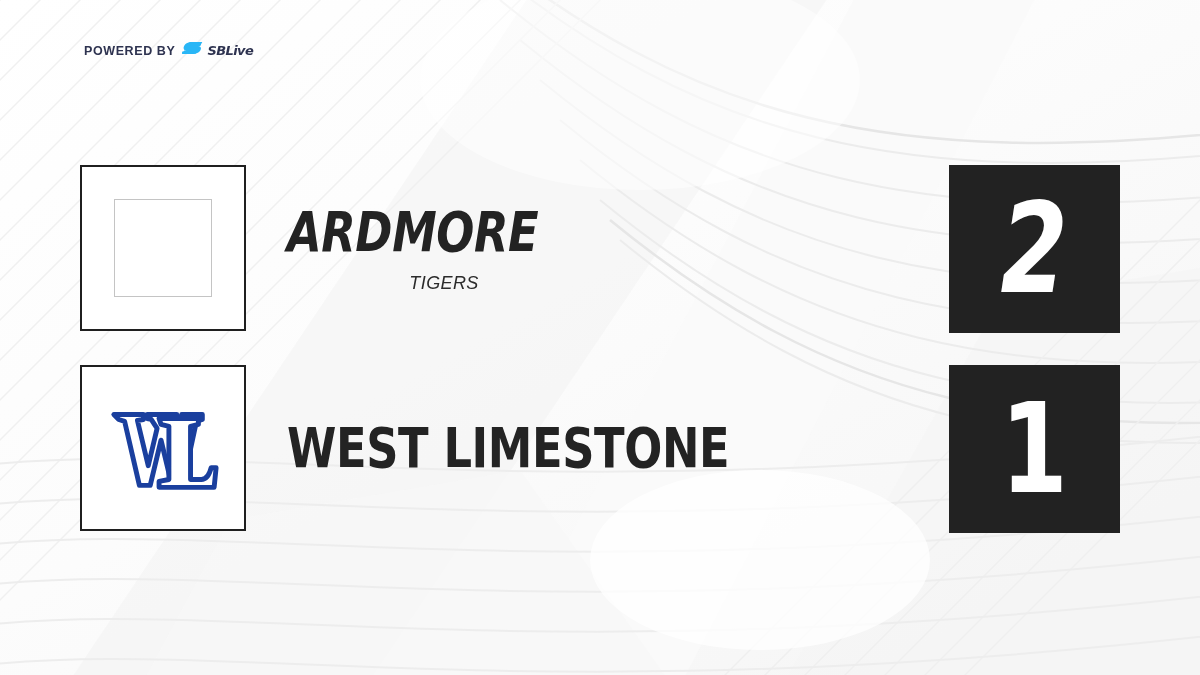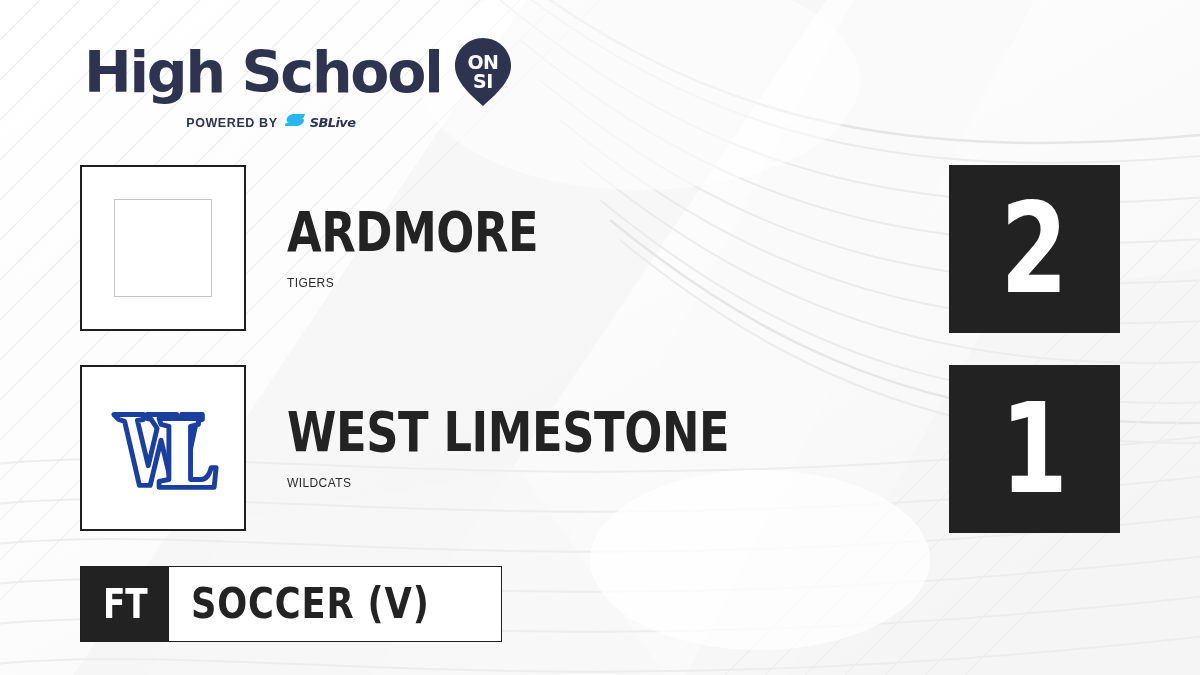--- a/index.html
+++ b/index.html
@@ -90,21 +90,21 @@
   }
 
   
   .team-row {
     position: absolute;
     left: 0;
     width: 1200px;
     height: 170px;
     z-index: 4;
   }
-  #row-team-0 { top: 165px; }
+  #row-team-0 { top: 165px; font-style: italic; }
   #row-team-1 { top: 365px; text-decoration: underline; }
 
   .logo-tile {
     position: absolute;
     left: 80px;
     top: 0;
     width: 166px;
     height: 166px;
     background: #ffffff;
     border: 2px solid #1f1f1f;
@@ -139,26 +139,27 @@
     line-height: 60px;
     letter-spacing: -0.5px;
     color: #232323;
     white-space: nowrap;
     transform: scaleX(0.80);
     transform-origin: left center;
   }
   .team-mascot {
     font-family: "Liberation Sans", sans-serif;
     font-weight: normal;
-    font-size: 12px;
+    font-size: 18px;
     line-height: 24px;
     letter-spacing: 0.4px;
     color: #2b2b2b;
     margin-top: 9px;
     white-space: nowrap;
+    text-align: center;
   }
 
   .score-box {
     position: absolute;
     left: 949px;
     top: 0;
     width: 171px;
     height: 168px;
     background: #222222;
     display: flex;
@@ -299,30 +300,20 @@
         <path d="M-60,630 C220,590 500,680 1260,590"></path>
         <path d="M-60,670 C220,630 500,720 1260,630"></path>
       </g>
 
       <ellipse cx="760" cy="560" rx="170" ry="90" fill="#ffffff" opacity="0.75"></ellipse>
       <ellipse cx="640" cy="80" rx="220" ry="110" fill="#ffffff" opacity="0.5"></ellipse>
     </g>
   </svg>
 
   <div id="brand">
-    <div id="brand-row">
-      <div id="brand-wordmark">High School</div>
-      <div id="brand-pin">
-        <svg viewBox="0 0 62 72" width="62" height="72" aria-hidden="true">
-          <path d="M31 2 C15.5 2 3 14.5 3 30 C3 46 20 60 31 70 C42 60 59 46 59 30 C59 14.5 46.5 2 31 2 Z" fill="#2e3350"></path>
-          <text x="31" y="33" text-anchor="middle" font-family="DejaVu Sans, sans-serif" font-weight="bold" font-size="19" fill="#ffffff" letter-spacing="-0.5">ON</text>
-          <text x="31" y="52" text-anchor="middle" font-family="DejaVu Sans, sans-serif" font-weight="bold" font-size="19" fill="#ffffff" letter-spacing="-0.5">SI</text>
-        </svg>
-      </div>
-    </div>
 
     <div id="powered-row">
       <span id="powered-label">POWERED BY</span>
       <span id="sblive-mark">
         <svg width="22" height="19" viewBox="0 0 22 19" aria-hidden="true">
           <path d="M18.5 1 L7.5 1 C3.5 1 1 3.4 1 6.2 C1 8.2 2.4 9.2 4.6 9.5 L4.6 9.5 L2.2 9.5 L0.6 13 L12 13 C16 13 18.6 10.9 18.6 8.1 C18.6 6.2 17.3 5.2 15.2 4.9 L17.1 4.9 Z" fill="#29b6f6" transform="skewX(-12) translate(2,0)"></path>
           <rect x="3.5" y="2.0" width="14" height="2.4" fill="#29b6f6" transform="skewX(-12) translate(2,0)"></rect>
           <rect x="2.0" y="6.2" width="14" height="2.4" fill="#29b6f6" transform="skewX(-12) translate(2,0)"></rect>
           <rect x="0.5" y="10.4" width="14" height="2.4" fill="#29b6f6" transform="skewX(-12) translate(2,0)"></rect>
         </svg>
@@ -352,29 +343,20 @@
           <path d="M10 26 L40 26 L40 31 L34 32 L45 78 L54 40 L48 31 L44 30 L44 26 L74 26 L74 31 L67 32 L77 78 L86 33 L79 31 L79 26 L100 26 L100 31 L94 33 L80 98 L69 98 L58 52 L47 98 L36 98 L21 33 L15 31 Z" fill="#ffffff" stroke="#1a3f9e" stroke-width="5" stroke-linejoin="round"></path>
         </g>
 
         <g>
           <path d="M56 30 L96 30 L96 36 L88 38 L88 92 L99 92 C104 92 107 88 109 80 L114 80 L112 100 L56 100 L56 94 L66 92 L66 38 L58 36 Z" fill="#ffffff" stroke="#1a3f9e" stroke-width="5" stroke-linejoin="round"></path>
         </g>
       </svg>
     </div>
     <div class="team-text">
       <div class="team-name">WEST LIMESTONE</div>
-      <div class="team-mascot">WILDCATS</div>
     </div>
     <div class="score-box">
       <div class="score-value">1</div>
     </div>
   </div>
 
-  <div id="status-bar">
-    <div id="status-period">
-      <span id="status-period-label">FT</span>
-    </div>
-    <div id="status-sport">
-      <span id="status-sport-label">SOCCER (V)</span>
-    </div>
-  </div>
 
 </div>
 
 </body></html>

